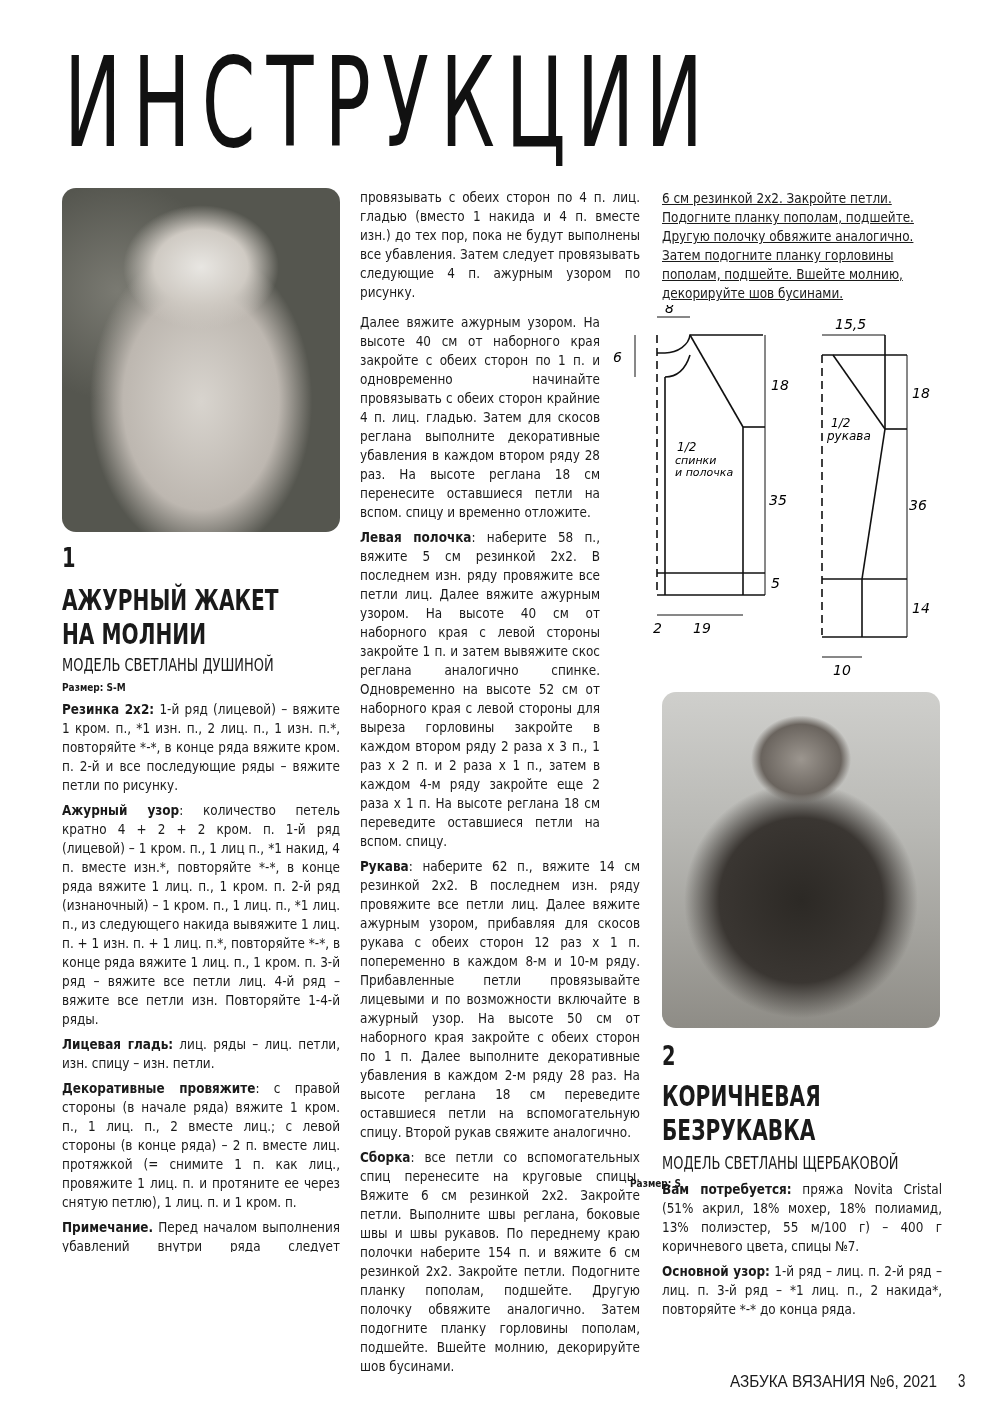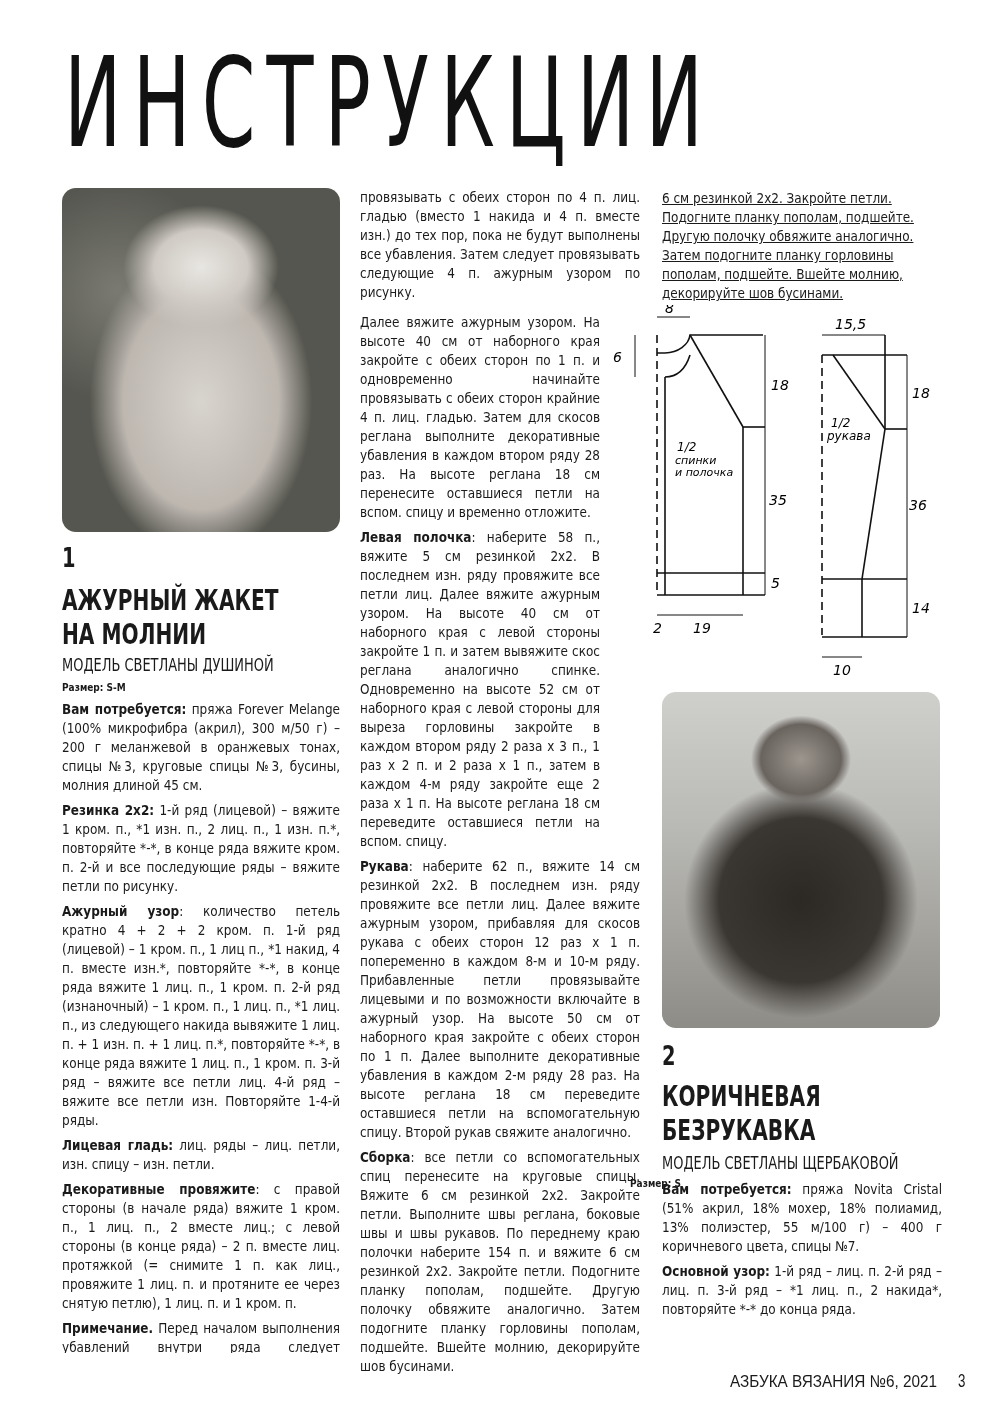--- a/index.html
+++ b/index.html
@@ -42,21 +42,20 @@
 
 <div class="photo photo1" title="woman in openwork knitted jacket"></div>
 
 <div class="num" style="left:62px; top:542px;">1</div>
 <div class="ptitle" style="left:62px; top:584px;">АЖУРНЫЙ ЖАКЕТ</div>
 <div class="ptitle" style="left:62px; top:618px;">НА МОЛНИИ</div>
 <div class="author" style="left:62px; top:654px;">МОДЕЛЬ СВЕТЛАНЫ ДУШИНОЙ</div>
 <div class="size" style="left:62px; top:682px;">Размер: S-M</div>
 
 <div class="col c1">
-  <p><b>Вам потребуется:</b><span> пряжа Forever Melange (100% микрофибра (акрил), 300 м/50 г) – 200 г меланжевой в оранжевых тонах, спицы №3, круговые спицы №3, бусины, молния длиной 45 см.</span></p>
   <p><b>Резинка 2х2:</b><span> 1-й ряд (лицевой) – вяжите 1 кром. п., *1 изн. п., 2 лиц. п., 1 изн. п.*, повторяйте *-*, в конце ряда вяжите кром. п. 2-й и все последующие ряды – вяжите петли по рисунку.</span></p>
   <p><b>Ажурный узор</b><span>: количество петель кратно 4 + 2 + 2 кром. п. 1-й ряд (лицевой) – 1 кром. п., 1 лиц п., *1 накид, 4 п. вместе изн.*, повторяйте *-*, в конце ряда вяжите 1 лиц. п., 1 кром. п. 2-й ряд (изнаночный) – 1 кром. п., 1 лиц. п., *1 лиц. п., из следующего накида вывяжите 1 лиц. п. + 1 изн. п. + 1 лиц. п.*, повторяйте *-*, в конце ряда вяжите 1 лиц. п., 1 кром. п. 3-й ряд – вяжите все петли лиц. 4-й ряд – вяжите все петли изн. Повторяйте 1-4-й ряды.</span></p>
   <p><b>Лицевая гладь:</b><span> лиц. ряды – лиц. петли, изн. спицу – изн. петли.</span></p>
   <p><b>Декоративные провяжите</b><span>: с правой стороны (в начале ряда) вяжите 1 кром. п., 1 лиц. п., 2 вместе лиц.; с левой стороны (в конце ряда) – 2 п. вместе лиц. протяжкой (= снимите 1 п. как лиц., провяжите 1 лиц. п. и протяните ее через снятую петлю), 1 лиц. п. и 1 кром. п.</span></p>
   <p style="height:34px; overflow:hidden;"><b>Примечание.</b><span> Перед началом выполнения убавлений внутри ряда следует провязывать с обеих сторон по 4 п. лиц. гладью (вместо 1 накида и 4 п. вместе изн.) до тех пор, пока не будут выполнены все убавления. Затем следует провязывать следующие 4 п. ажурным узором по рисунку.</span></p>
 </div>
 
 <div class="col c2">
   <p style="margin-top:-1px;" id="note-cont">провязывать с обеих сторон по 4 п. лиц. гладью (вместо 1 накида и 4 п. вместе изн.) до тех пор, пока не будут выполнены все убавления. Затем следует провязывать следующие 4 п. ажурным узором по рисунку.</p>
   <p style="width:240px;margin-top:11px;">Далее вяжите ажурным узором. На высоте 40 см от наборного края закройте с обеих сторон по 1 п. и одновременно начинайте провязывать с обеих сторон крайние 4 п. лиц. гладью. Затем для скосов реглана выполните декоративные убавления в каждом втором ряду 28 раз. На высоте реглана 18 см перенесите оставшиеся петли на вспом. спицу и временно отложите.</p>

